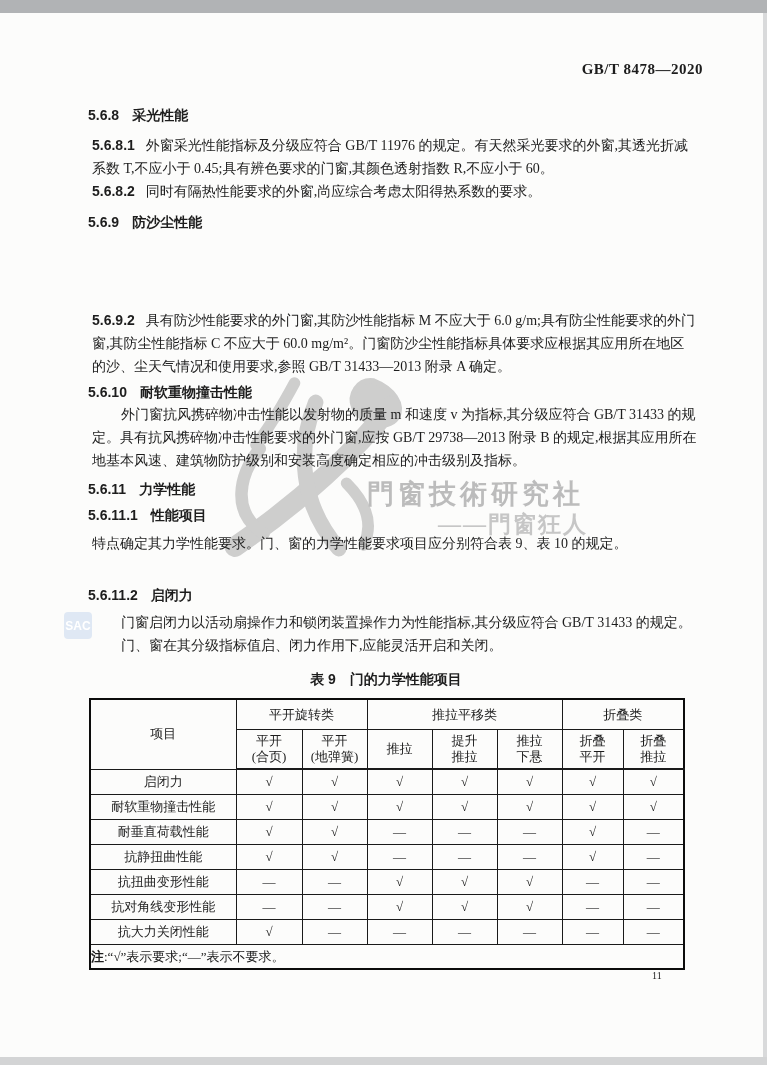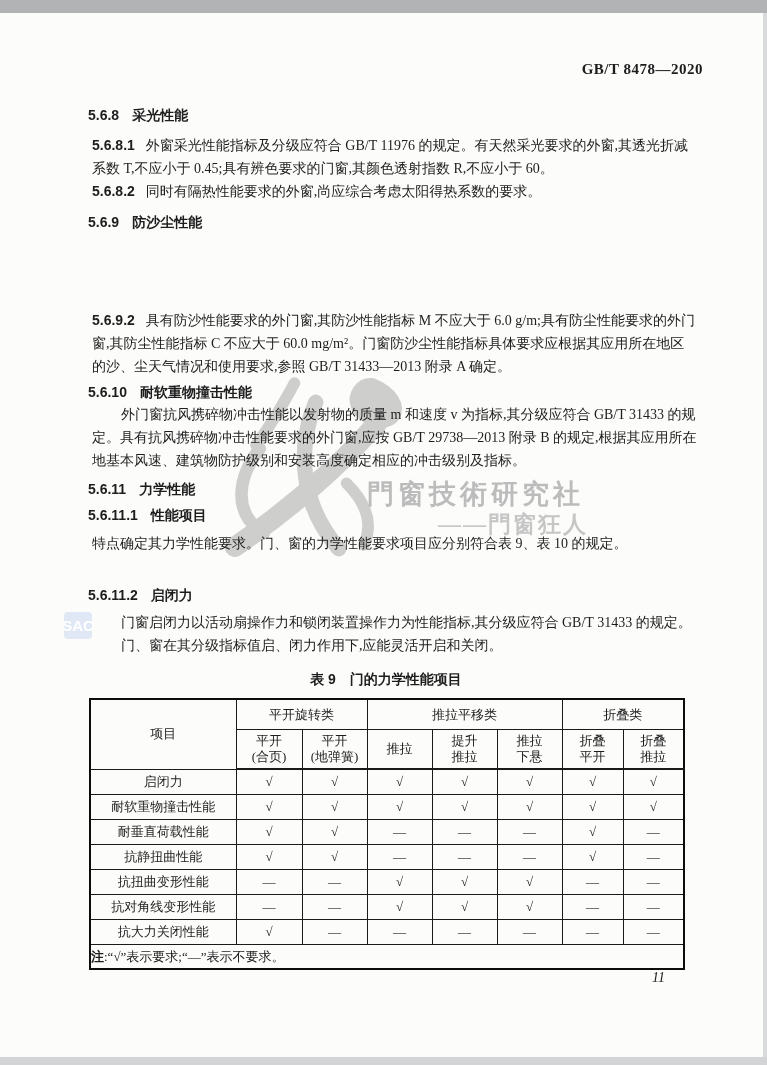--- a/index.html
+++ b/index.html
@@ -15,21 +15,21 @@
 
   .std-no{position:absolute;top:61px;right:64px;font-weight:bold;font-size:15px;letter-spacing:.5px;z-index:3;}
 
   
   .wm{position:absolute;z-index:1;}
   .wm-glyph{left:202px;top:366px;width:212px;height:196px;opacity:.55;}
   .wm-studio{left:367px;top:476px;font-size:27px;letter-spacing:4px;color:#bcbcbc;font-weight:bold;white-space:nowrap;}
   .wm-dash{left:438px;top:509px;font-size:23px;letter-spacing:2px;color:#c6c6c6;font-weight:bold;white-space:nowrap;}
   .wm-logo{left:64px;top:612px;width:28px;height:27px;background:#dfe8f4;border-radius:4px;
     display:flex;align-items:center;justify-content:center;
-    font-family:"Liberation Sans","DejaVu Sans",sans-serif;font-size:15px;font-weight:bold;color:#ffffff;}
+    font-family:"Liberation Sans","DejaVu Sans",sans-serif;font-size:12px;font-weight:bold;color:#ffffff;}
 
   
   .h{position:absolute;left:88px;z-index:2;white-space:nowrap;
      font-family:"Liberation Sans","DejaVu Sans",sans-serif;font-weight:bold;font-size:14px;}
   .h .hnum{margin-right:13px;}
   .para{position:absolute;left:92px;z-index:2;font-size:14px;line-height:23px;}
   .line{white-space:nowrap;}
   .line .cnum{font-family:"Liberation Sans","DejaVu Sans",sans-serif;font-weight:bold;margin-right:11px;}
   .ind{padding-left:29px;}
 
@@ -41,21 +41,21 @@
      border-collapse:collapse;table-layout:fixed;background:transparent;
      font-size:13px;}
   table.t9 td{border:1px solid #1a1a1a;text-align:center;vertical-align:middle;padding:0;}
   table.t9{border:2px solid #0c0c0c;}
   tr.grp td{height:29px;}
   tr.sub td{height:38px;line-height:16px;border-bottom-width:2px;}
   tr.body td{height:24px;}
   td.item-head{line-height:16px;}
   tr.noterow td{height:23px;text-align:left;padding-left:0;font-size:13px;}
   tr.noterow .nlab{font-family:"Liberation Sans","DejaVu Sans",sans-serif;font-weight:bold;}
-  .pageno{position:absolute;left:652px;top:970px;font-size:14px;z-index:2;font-style:italic;}
+  .pageno{position:absolute;left:652px;top:970px;font-size:10px;z-index:2;}
 </style>
 </head>
 <body>
 
 <div class="page">
 
   <div class="edge edge-top"></div>
   <div class="edge edge-right"></div>
   <div class="edge edge-bottom"></div>
 

